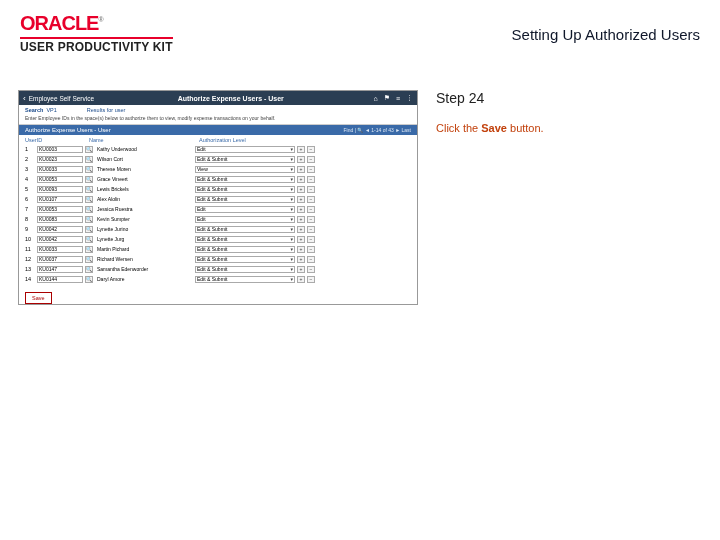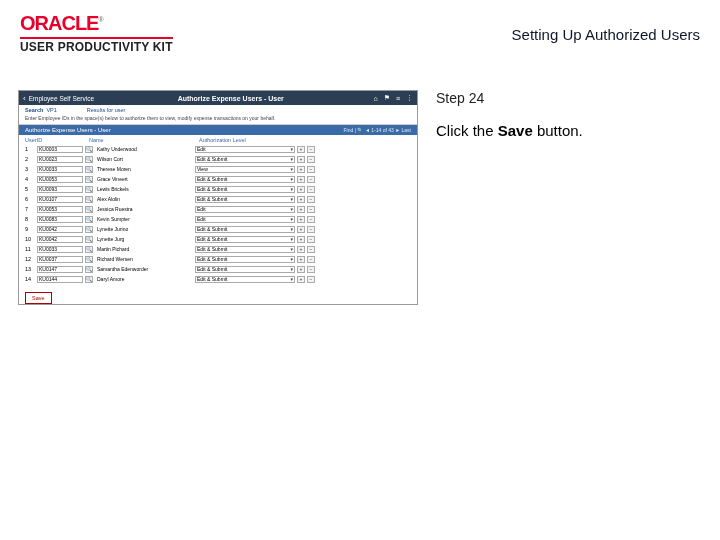--- a/index.html
+++ b/index.html
@@ -126,21 +126,21 @@
     background:#fff;
     border:1px solid #a00;
     color:#a00;
     font-size:5.5px;
   }
   .sidetext {
     margin-left: 18px;
     width: 250px;
   }
   .step-lbl { font-size: 14px; color:#222; margin-bottom: 16px; }
-  .step-instr { font-size: 15px; color:#000000; }
+  .step-instr { font-size: 11px; color:#c2410c; }
   .step-instr b { font-weight: bold; }
 </style>
 </head>
 <body>
 
 <div class="header">
   <div class="logo-block">
     <div class="oracle-logo">
       <span>ORACLE</span><span class="tm">®</span>
     </div>

